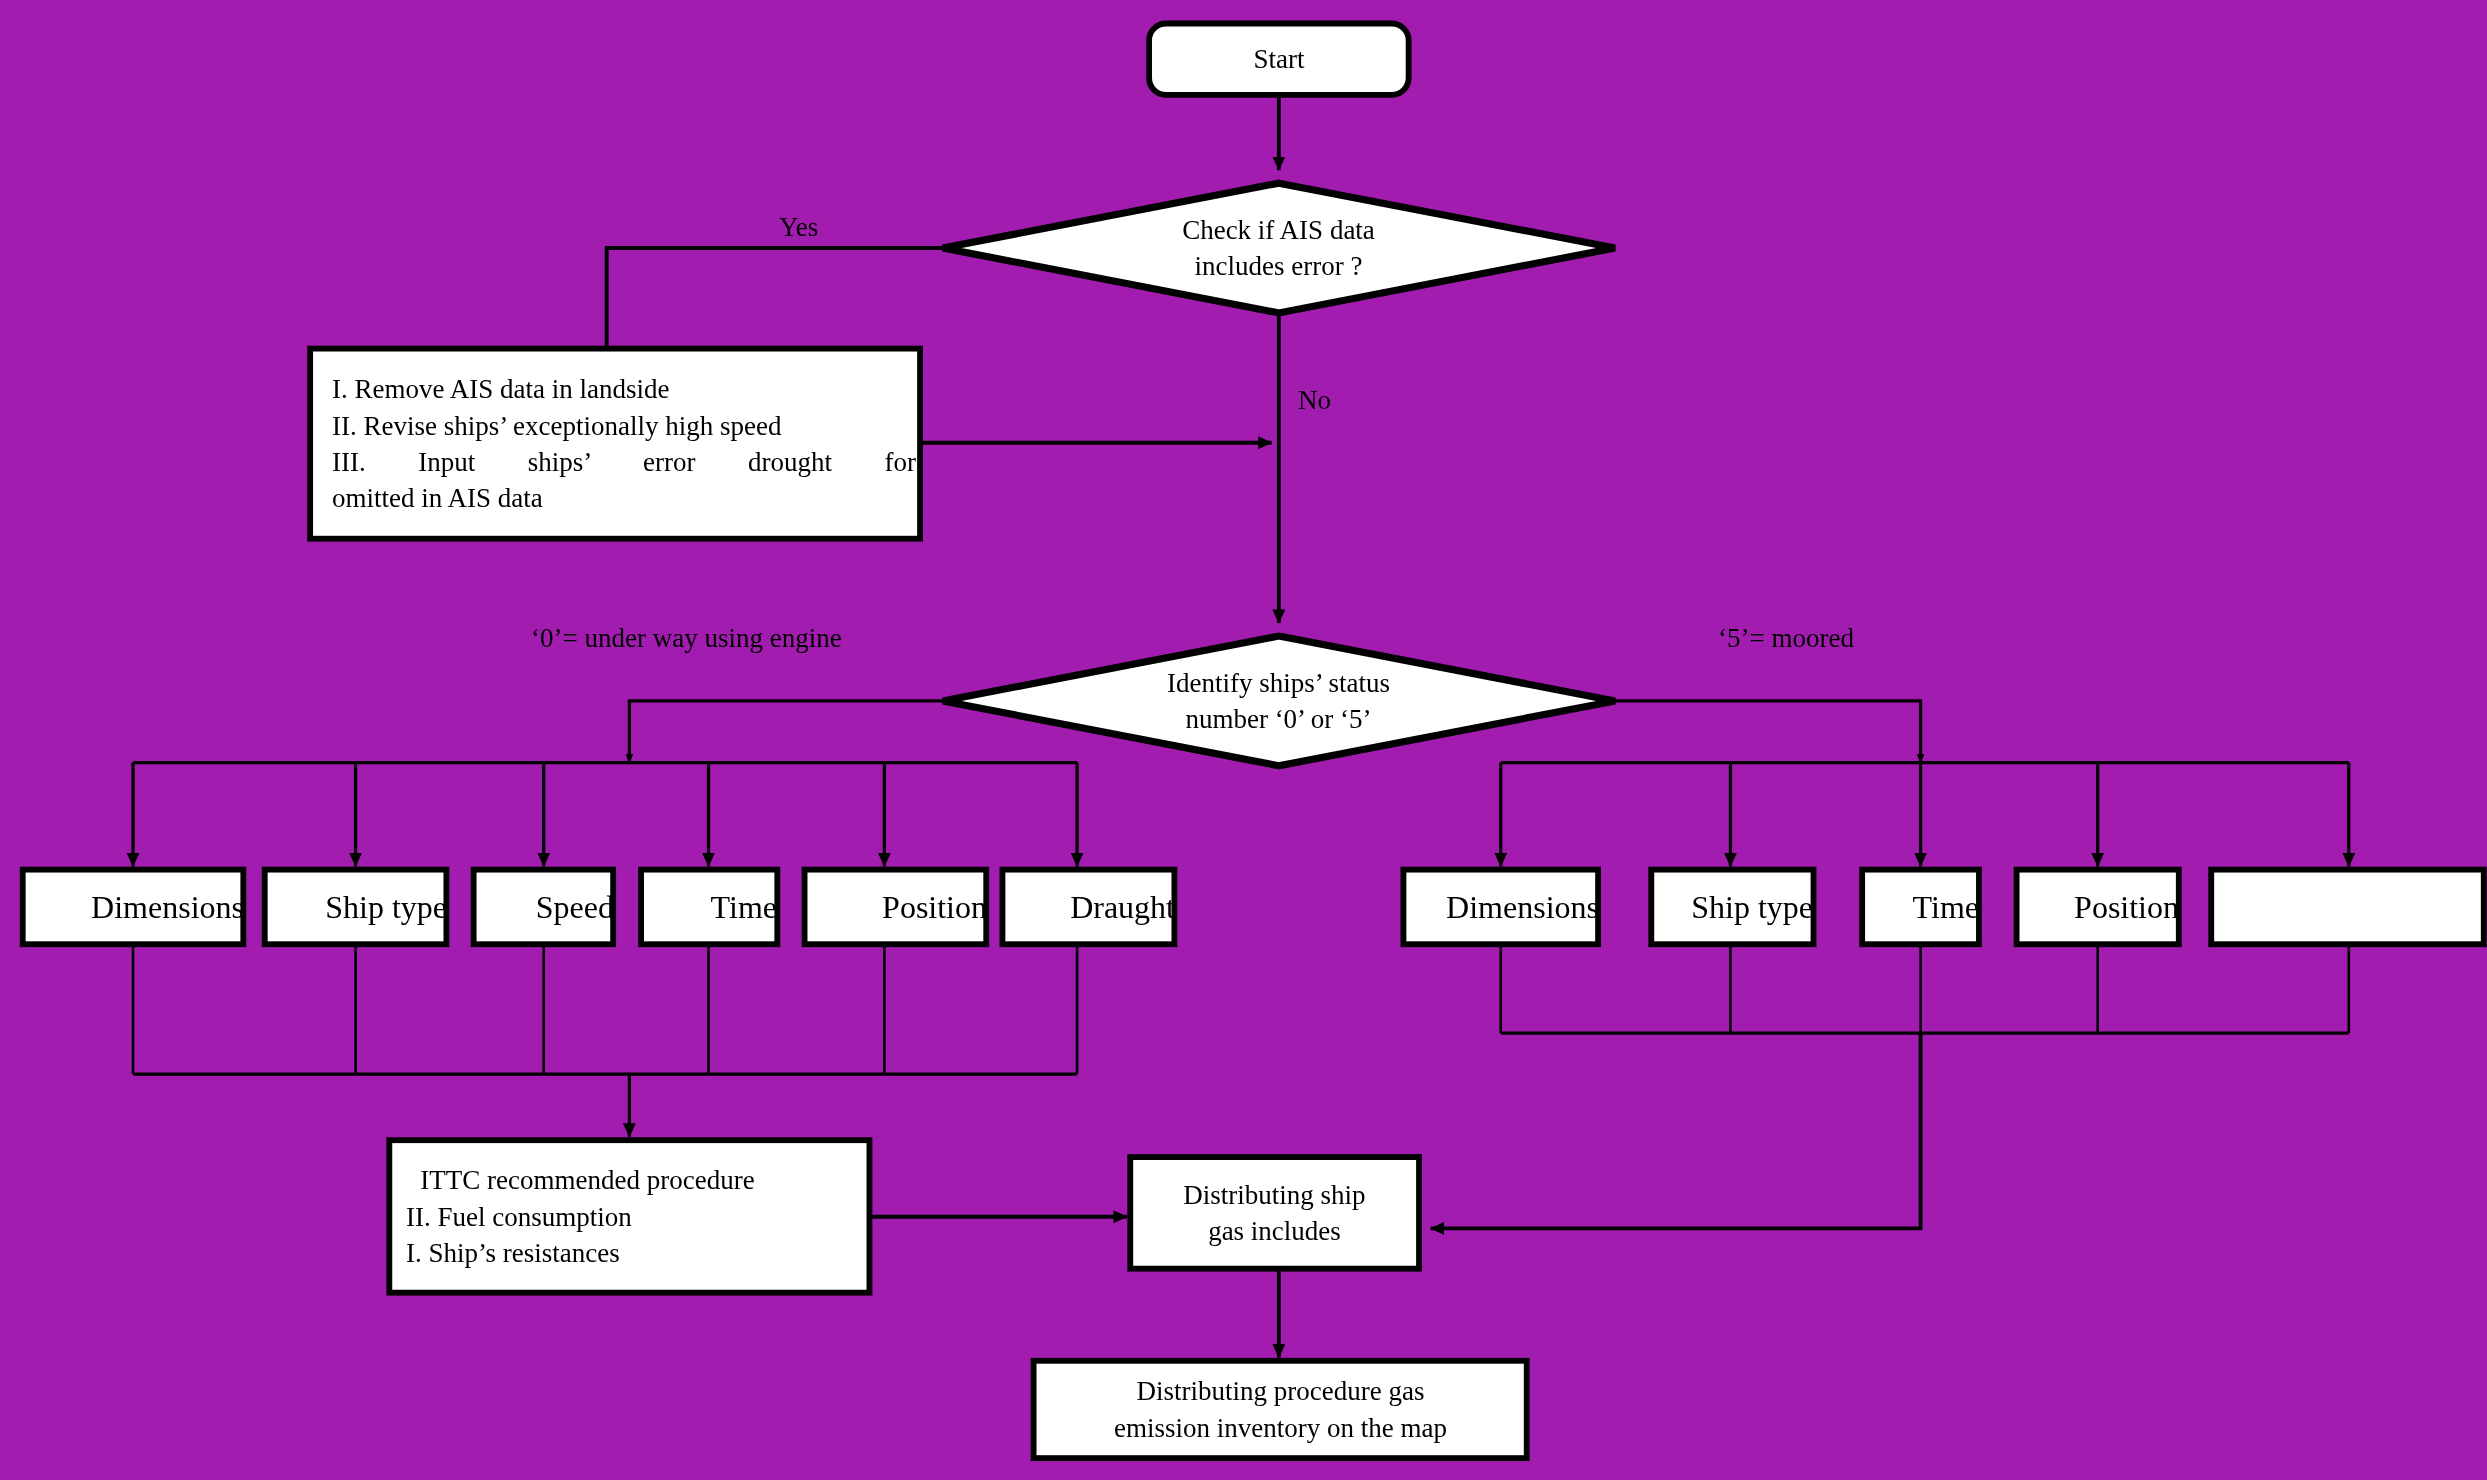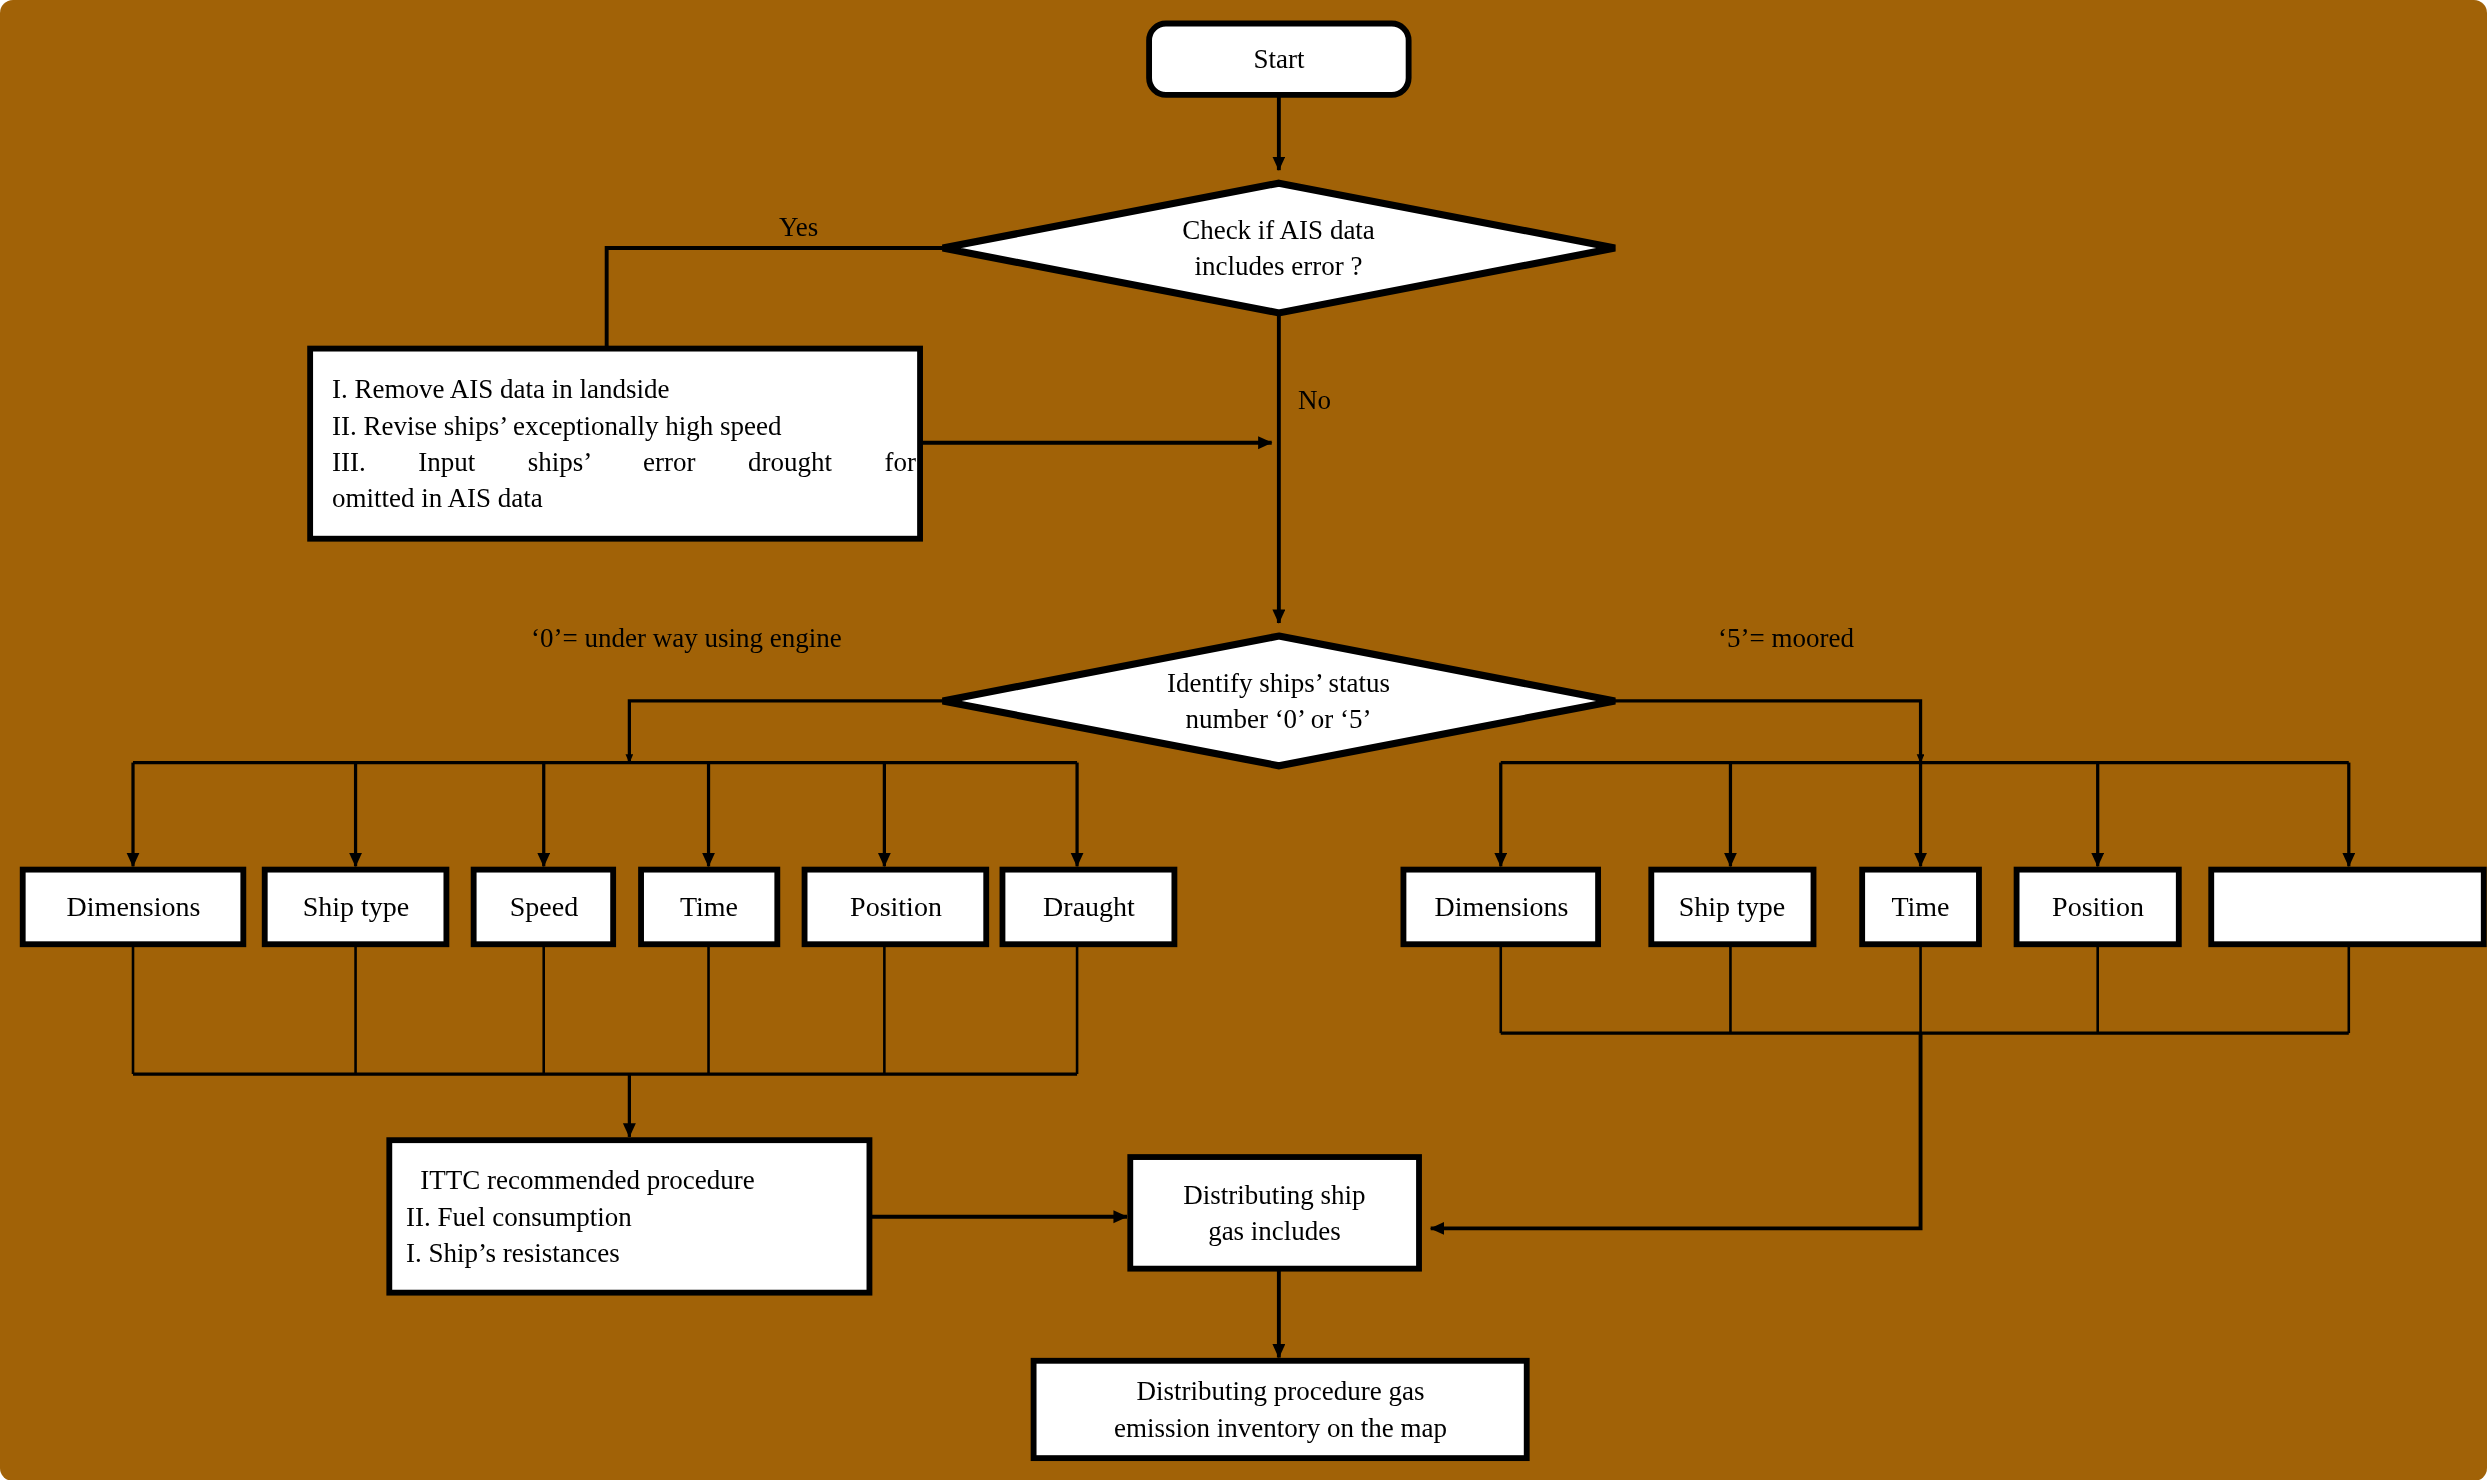--- a/index.html
+++ b/index.html
@@ -1,27 +1,27 @@
 <!DOCTYPE html>
 <html style="font-size:10.4px"><head>
 <meta charset="utf-8">
 <style>
   html,body{margin:0;padding:0;background:#ffffff;}
   body{width:2487px;height:1481px;overflow:hidden;
        font-family:"Liberation Serif","DejaVu Serif",serif;color:#000;}
-  #canvas{position:relative;width:2487px;height:1481px;background:#a16207;border-radius:13px;}
+  #canvas{position:relative;width:2487px;height:1481px;background:#a21caf;}
   svg.layer{position:absolute;left:0;top:0;width:2487px;height:1481px;}
   .nodetext{position:absolute;display:flex;flex-direction:column;justify-content:center;
             box-sizing:border-box;pointer-events:none;}
   .ctr{text-align:center;}
   .lft{text-align:left;}
   .line{display:block;white-space:nowrap;}
   .edgelabel{position:absolute;white-space:nowrap;}
   .fs42{font-size:27px;line-height:1.35;}
-  .fs40{font-size:28px;line-height:1.45;}
+  .fs40{font-size:32px;line-height:1.45;text-align:right;}
 </style>
 </head>
 <body>
 
 <div id="canvas">
 
   <svg class="layer" viewBox="0 0 3833 2282">
     <defs>
       <marker id="arrow" markerWidth="16" markerHeight="16" refX="13" refY="6" orient="auto" markerUnits="userSpaceOnUse">
         <path d="M0,0 L14,6 L0,12 z" fill="#000"></path>

